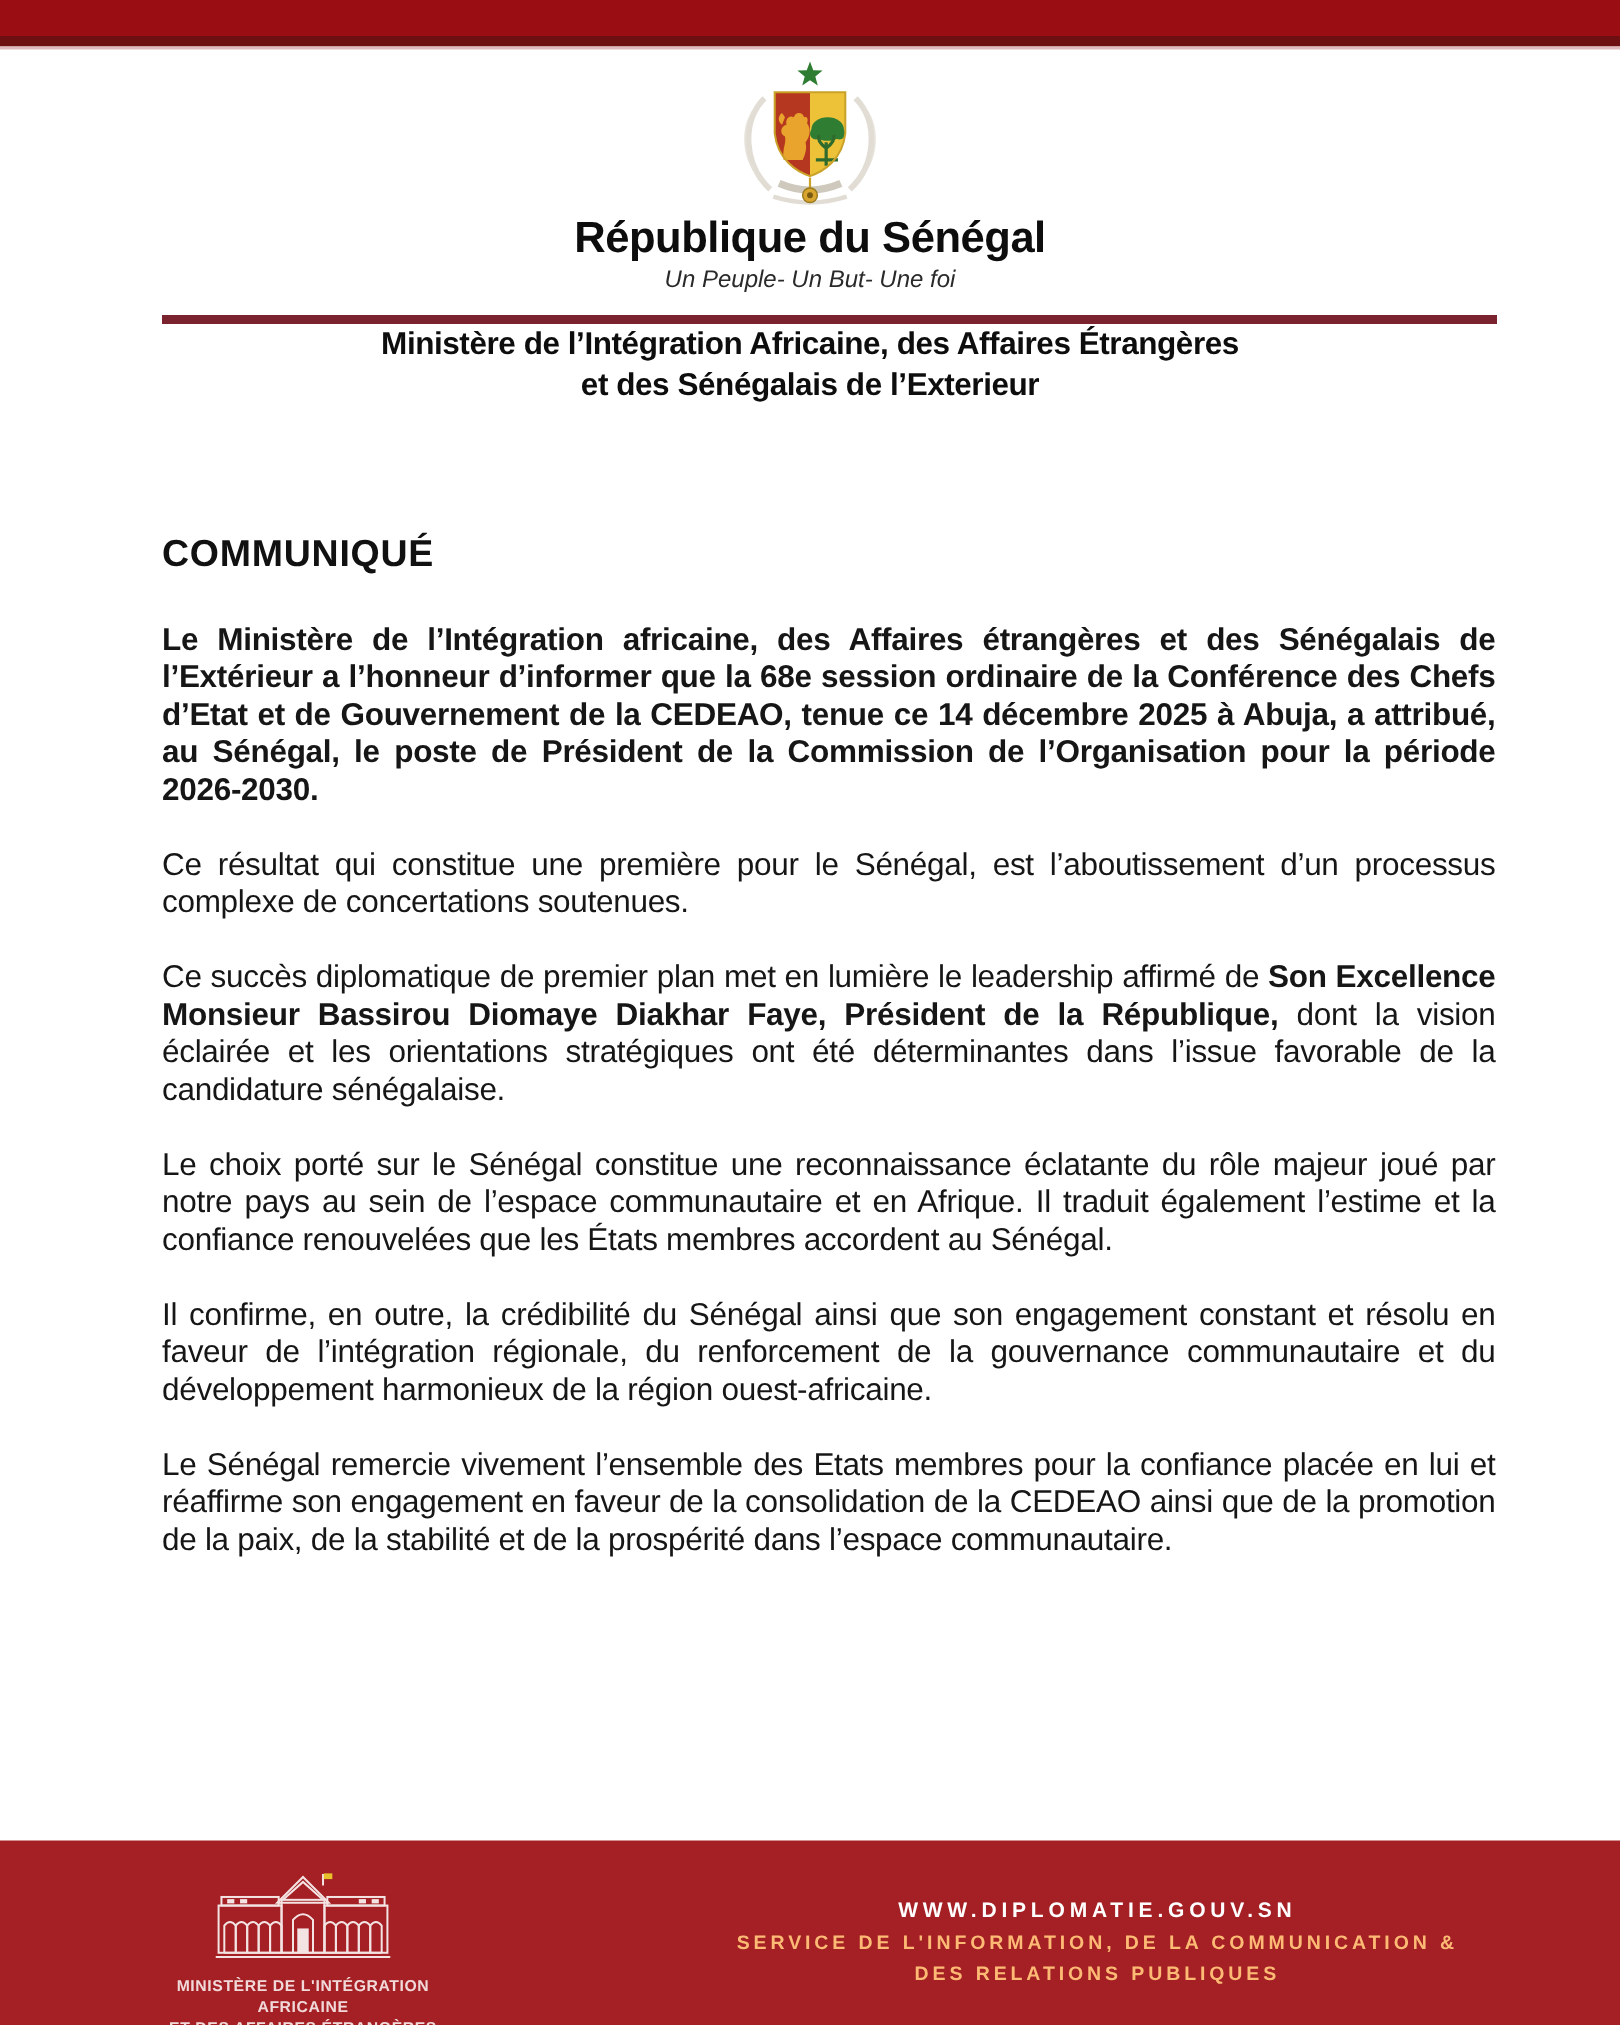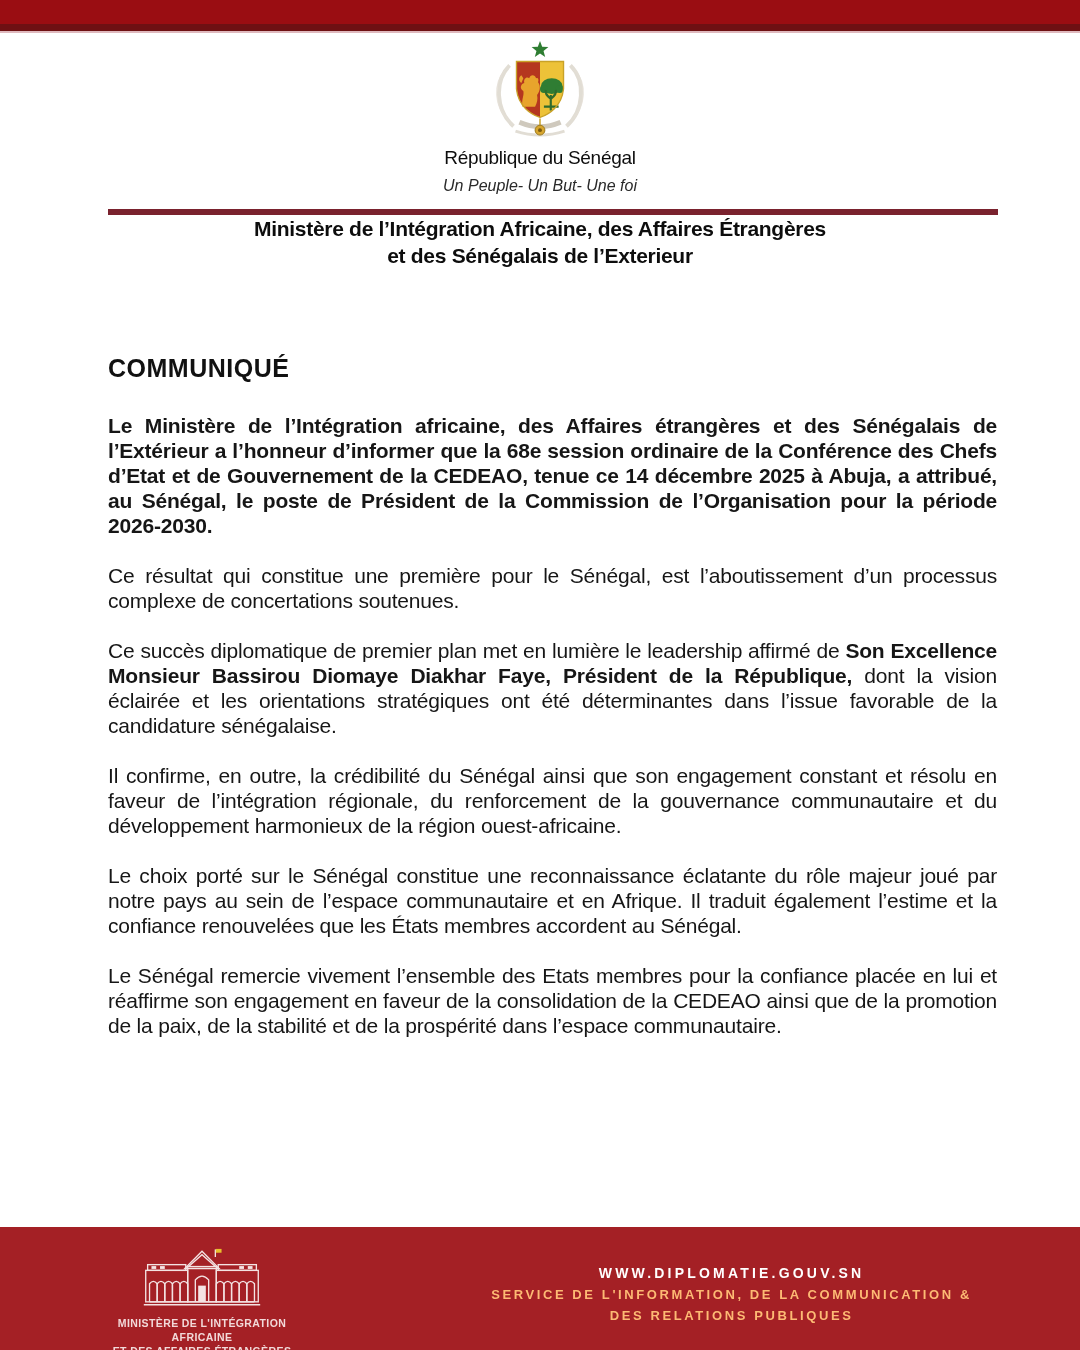--- a/index.html
+++ b/index.html
@@ -8,21 +8,21 @@
     font-family:"Liberation Sans",sans-serif;color:#1b1b1b;overflow:hidden;
   }
   
   .strip-red{height:24px;background:#9a0d12;}
   .strip-dark{height:7px;background:#6e1013;}
   .strip-pink{height:2px;background:#dfb9be;}
 
   .header{text-align:center;}
   .emblem{margin-top:7px;}
   .rep-title{
-    font-size:19px;font-weight:normal;color:#0d0d0d;line-height:28px;margin-top:2px;
+    font-size:29px;font-weight:bold;color:#0d0d0d;line-height:28px;margin-top:2px;
     letter-spacing:-0.3px;
   }
   .motto{font-size:16px;font-style:italic;color:#2a2a2a;margin-top:5px;font-weight:500;}
 
   .separator{height:6px;background:#7a222e;margin:14px auto 0 auto;width:890px;margin-left:108px;}
 
   .ministry{
     text-align:center;font-weight:bold;font-size:21px;line-height:27px;
     color:#0d0d0d;letter-spacing:-0.3px;
   }
@@ -120,22 +120,22 @@
   <div>Ministère de l’Intégration Africaine, des Affaires Étrangères</div>
   <div>et des Sénégalais de l’Exterieur</div>
 </div>
 
 <div class="content">
   <div class="doc-heading">COMMUNIQUÉ</div>
   <div class="paragraphs">
       <p class="body-para"><span class="b">Le Ministère de l’Intégration africaine, des Affaires étrangères et des Sénégalais de l’Extérieur a l’honneur d’informer que la 68e session ordinaire de la Conférence des Chefs d’Etat et de Gouvernement de la CEDEAO, tenue  ce 14 décembre 2025 à Abuja, a attribué, au Sénégal, le poste de Président de la Commission de l’Organisation pour la période 2026-2030.</span></p>
       <p class="body-para"><span>Ce résultat qui constitue une première pour le Sénégal, est l’aboutissement d’un processus complexe de concertations soutenues.</span></p>
       <p class="body-para"><span>Ce succès diplomatique de premier plan met en lumière le leadership affirmé de </span><span class="b">Son Excellence Monsieur Bassirou Diomaye Diakhar Faye, Président de la République,</span><span> dont la vision éclairée et les orientations stratégiques ont été déterminantes dans l’issue favorable de la candidature sénégalaise.</span></p>
+      <p class="body-para"><span>Le choix porté sur le Sénégal constitue une reconnaissance éclatante du rôle majeur joué par notre pays au sein de l’espace communautaire et en Afrique. Il traduit également l’estime et la confiance renouvelées que les États membres accordent au Sénégal.</span></p>
       <p class="body-para"><span>Il confirme, en outre, la crédibilité du Sénégal ainsi que son engagement constant et résolu en faveur de l’intégration régionale, du renforcement de la gouvernance communautaire et du développement harmonieux de la région ouest-africaine.</span></p>
-      <p class="body-para"><span>Le choix porté sur le Sénégal constitue une reconnaissance éclatante du rôle majeur joué par notre pays au sein de l’espace communautaire et en Afrique. Il traduit également l’estime et la confiance renouvelées que les États membres accordent au Sénégal.</span></p>
       <p class="body-para"><span>Le Sénégal remercie vivement l’ensemble des Etats membres pour la confiance placée en lui et réaffirme son engagement en faveur de la consolidation de la CEDEAO ainsi que de la promotion de la paix, de la stabilité et de la prospérité dans l’espace communautaire.</span></p>
     </div>
 </div>
 
 <div class="footer">
   <div class="footer-left">
     <div>
       <svg width="124" height="62" viewBox="0 0 130 64">
         <g stroke="#f4e3e3" fill="none" stroke-width="1.4">
           <path d="M4,60 H126"></path>

